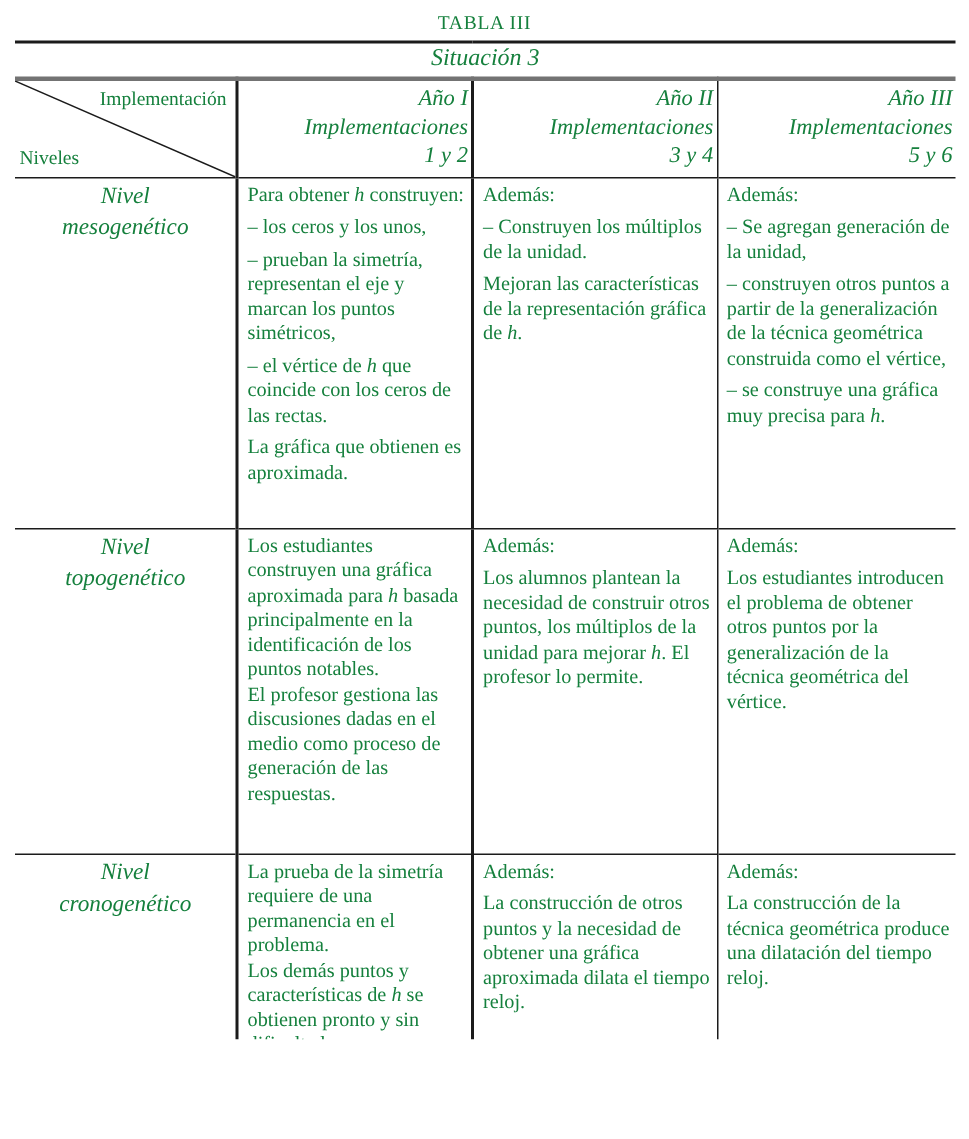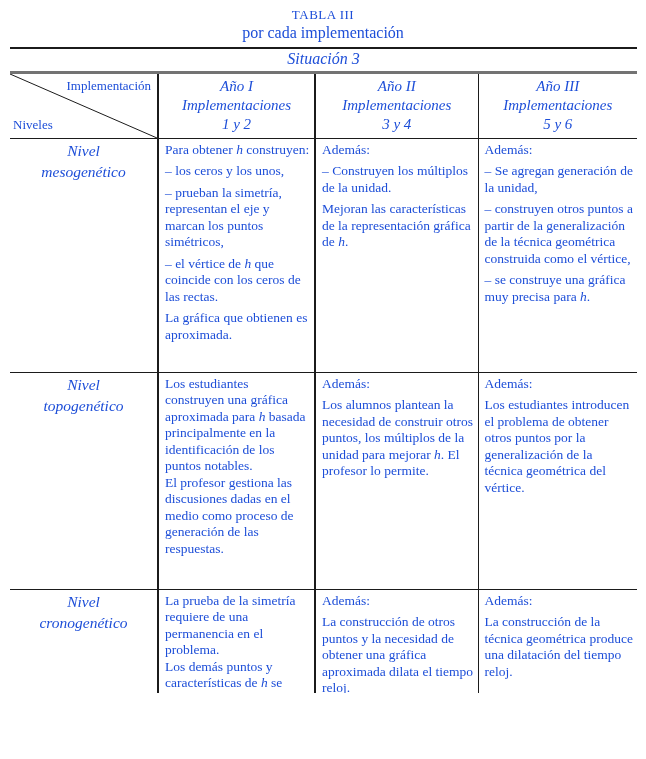--- a/index.html
+++ b/index.html
@@ -1,37 +1,37 @@
 <!DOCTYPE html>
 <html><head>
 <meta charset="utf-8">
 <style>
   html,body{margin:0;padding:0;background:#ffffff;}
   .page{
     width:646px;height:693px;box-sizing:border-box;position:relative;
-    background:#ffffff;color:#1d4ed8;
+    background:#ffffff;color:#15803d;
     font-family:"Liberation Serif","DejaVu Serif",serif;
     overflow:hidden;
   }
   .titleblock{text-align:center;padding-top:7px;}
   .tabla-label{font-size:13px;letter-spacing:.5px;line-height:16px;}
   .caption{font-size:16px;line-height:20px;}
   table.tbl{
     border-collapse:collapse;table-layout:fixed;
     width:627px;margin:4px 0 0 10px;
   }
   td{box-sizing:border-box;}
   .situ{
     border-top:2px solid #1b1b1b;border-bottom:3px solid #737373;
     text-align:center;font-style:italic;font-size:16px;
     height:24px;padding:1px 0 2px 0;
   }
   .head-row td{height:66px;vertical-align:middle;border-bottom:1px solid #1b1b1b;}
   .colhead{
-    border-left:1px solid #1b1b1b;text-align:center;
+    border-left:1px solid #1b1b1b;text-align:right;
     font-style:italic;font-size:15px;line-height:19px;padding:2px;
   }
   .corner{position:relative;padding:0;}
   .diag{position:absolute;left:0;top:0;width:100%;height:100%;display:block;}
   .c-top{position:absolute;top:4px;right:6px;font-size:13px;}
   .c-bot{position:absolute;bottom:5px;left:3px;font-size:13px;}
   .body-row td{border-top:1px solid #1b1b1b;vertical-align:top;}
   .level{
     text-align:center;vertical-align:middle;font-style:italic;
     font-size:15.5px;line-height:21px;
@@ -49,21 +49,20 @@
   .row3 td{border-bottom:2px solid #1b1b1b;}
   .row3 td.c1{border-bottom:7px solid #f97316;}
 </style>
 </head>
 <body>
 
 <div class="page">
 
   <div class="titleblock">
     <div class="tabla-label">TABLA III</div>
-    <div class="caption">por cada implementación</div>
   </div>
 
   <table class="tbl">
     <colgroup>
       <col style="width:148px">
       <col style="width:157px">
       <col style="width:163px">
       <col style="width:159px">
     </colgroup>
 

